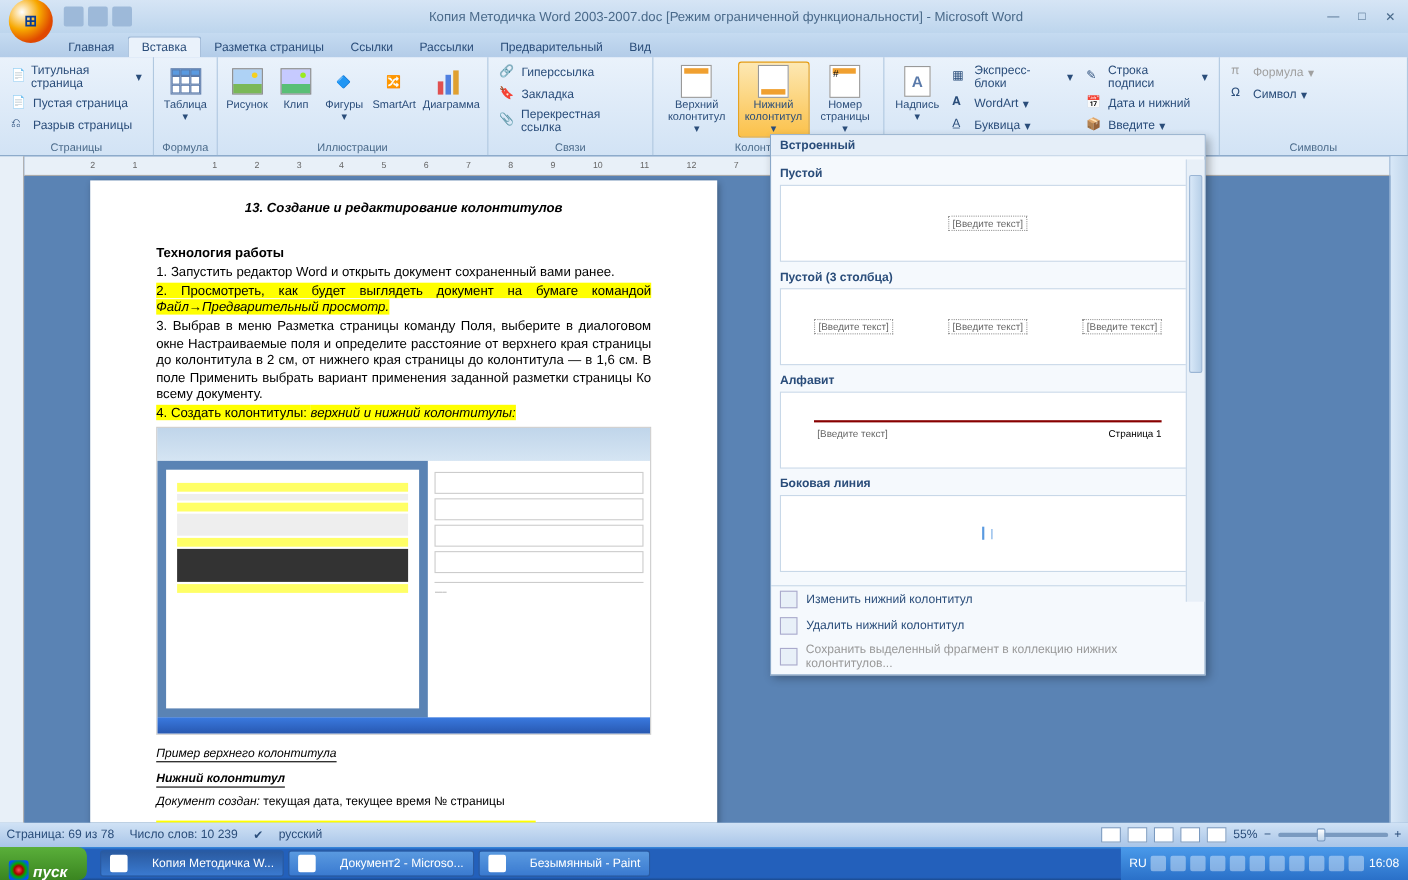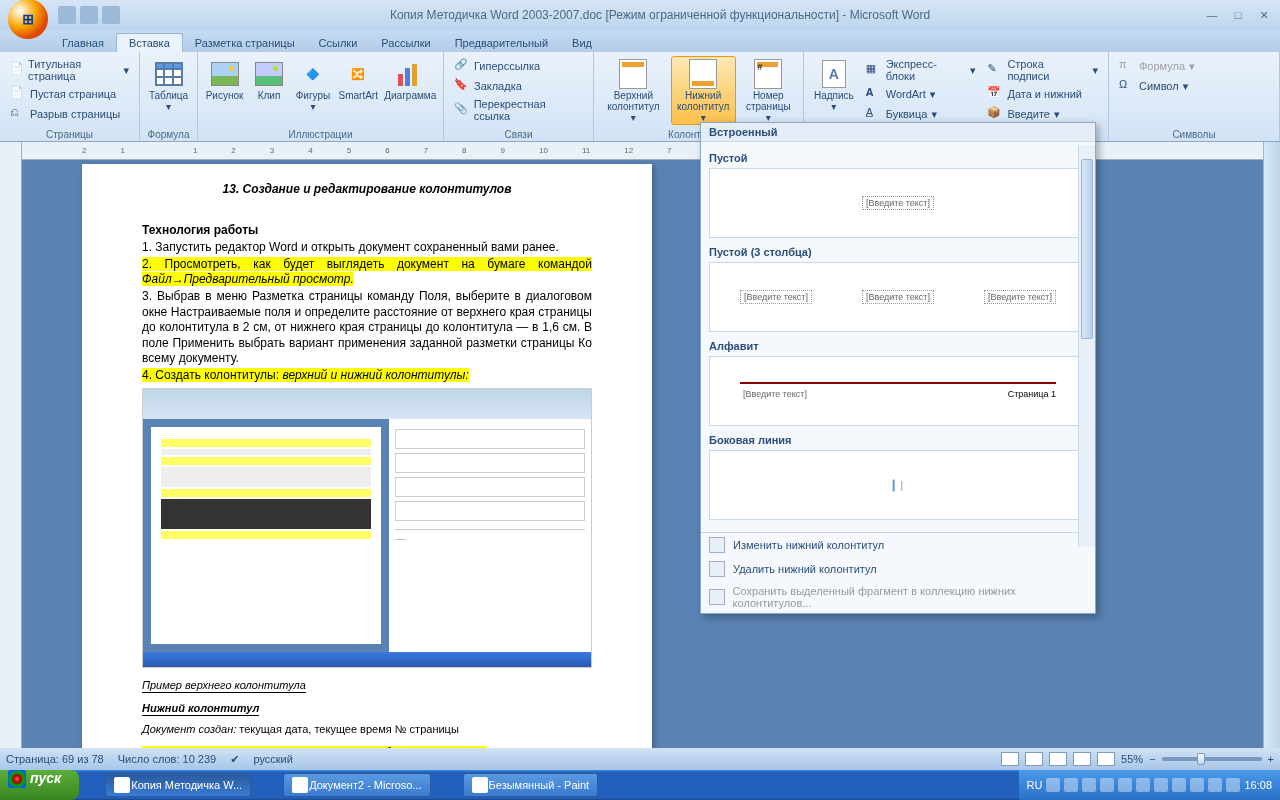--- a/index.html
+++ b/index.html
@@ -90,22 +90,22 @@
 
 
 .statusbar { position: absolute; bottom: 0; left: 0; right: 0; height: 22px; background: linear-gradient(#d0e2f5, #a9c5e8); display: flex; align-items: center; padding: 0 6px; font-size: 11px; color: #2a4d7a; gap: 14px; }
 .statusbar .right { margin-left: auto; display: flex; align-items: center; gap: 6px; }
 .view-btn { width: 18px; height: 14px; background: #fff; border: 1px solid #7a9ac0; }
 .zoom-slider { width: 100px; height: 4px; background: #7a9ac0; position: relative; border-radius: 2px; }
 .zoom-thumb { position: absolute; left: 35%; top: -4px; width: 8px; height: 12px; background: linear-gradient(#fff, #c0d5ea); border: 1px solid #7a9ac0; border-radius: 2px; }
 
 
 .taskbar { position: absolute; bottom: 0; left: 0; right: 0; height: 30px; background: linear-gradient(#3a8de0, #2360bb 8%, #2360bb 92%, #1a4a90); display: flex; align-items: center; z-index: 200; }
-.start-btn { height: 30px; padding: 0 18px 0 8px; background: linear-gradient(#5aaf3a, #3a8520); color: #fff; font-weight: bold; font-style: italic; font-size: 14px; display: flex; align-items: flex-start; border-radius: 0 8px 8px 0; gap: 4px; }
-.task-item { height: 24px; padding: 0 8px; margin: 0 16px; background: linear-gradient(#5a9ae0, #3a7ad0); border: 1px solid #2a5aa0; border-radius: 3px; color: #fff; font-size: 11px; display: flex; align-items: center; gap: 1px; max-width: 170px; overflow: hidden; white-space: nowrap; }
+.start-btn { height: 30px; padding: 0 18px 0 8px; background: linear-gradient(#5aaf3a, #3a8520); color: #fff; font-weight: bold; font-style: italic; font-size: 14px; display: flex; align-items: flex-end; border-radius: 0 8px 8px 0; gap: 4px; }
+.task-item { height: 24px; padding: 0 8px; margin: 0 2px; background: linear-gradient(#5a9ae0, #3a7ad0); border: 1px solid #2a5aa0; border-radius: 3px; color: #fff; font-size: 11px; display: flex; align-items: center; gap: 22px; max-width: 170px; overflow: hidden; white-space: nowrap; }
 .task-item.active { background: linear-gradient(#2a5aa0, #3a7ad0); }
 .task-ico { width: 16px; height: 16px; background: #fff; border-radius: 2px; }
 .tray { margin-left: auto; height: 30px; background: linear-gradient(#4a9aea, #2a70c8); display: flex; align-items: center; padding: 0 8px; gap: 4px; color: #fff; font-size: 11px; }
 .tray-ico { width: 14px; height: 14px; background: rgba(255,255,255,.4); border-radius: 2px; }
 
 
 .doc-container { bottom: 52px; }
 .statusbar { bottom: 30px; }
 .scroll-right { bottom: 52px; }
 </style>

